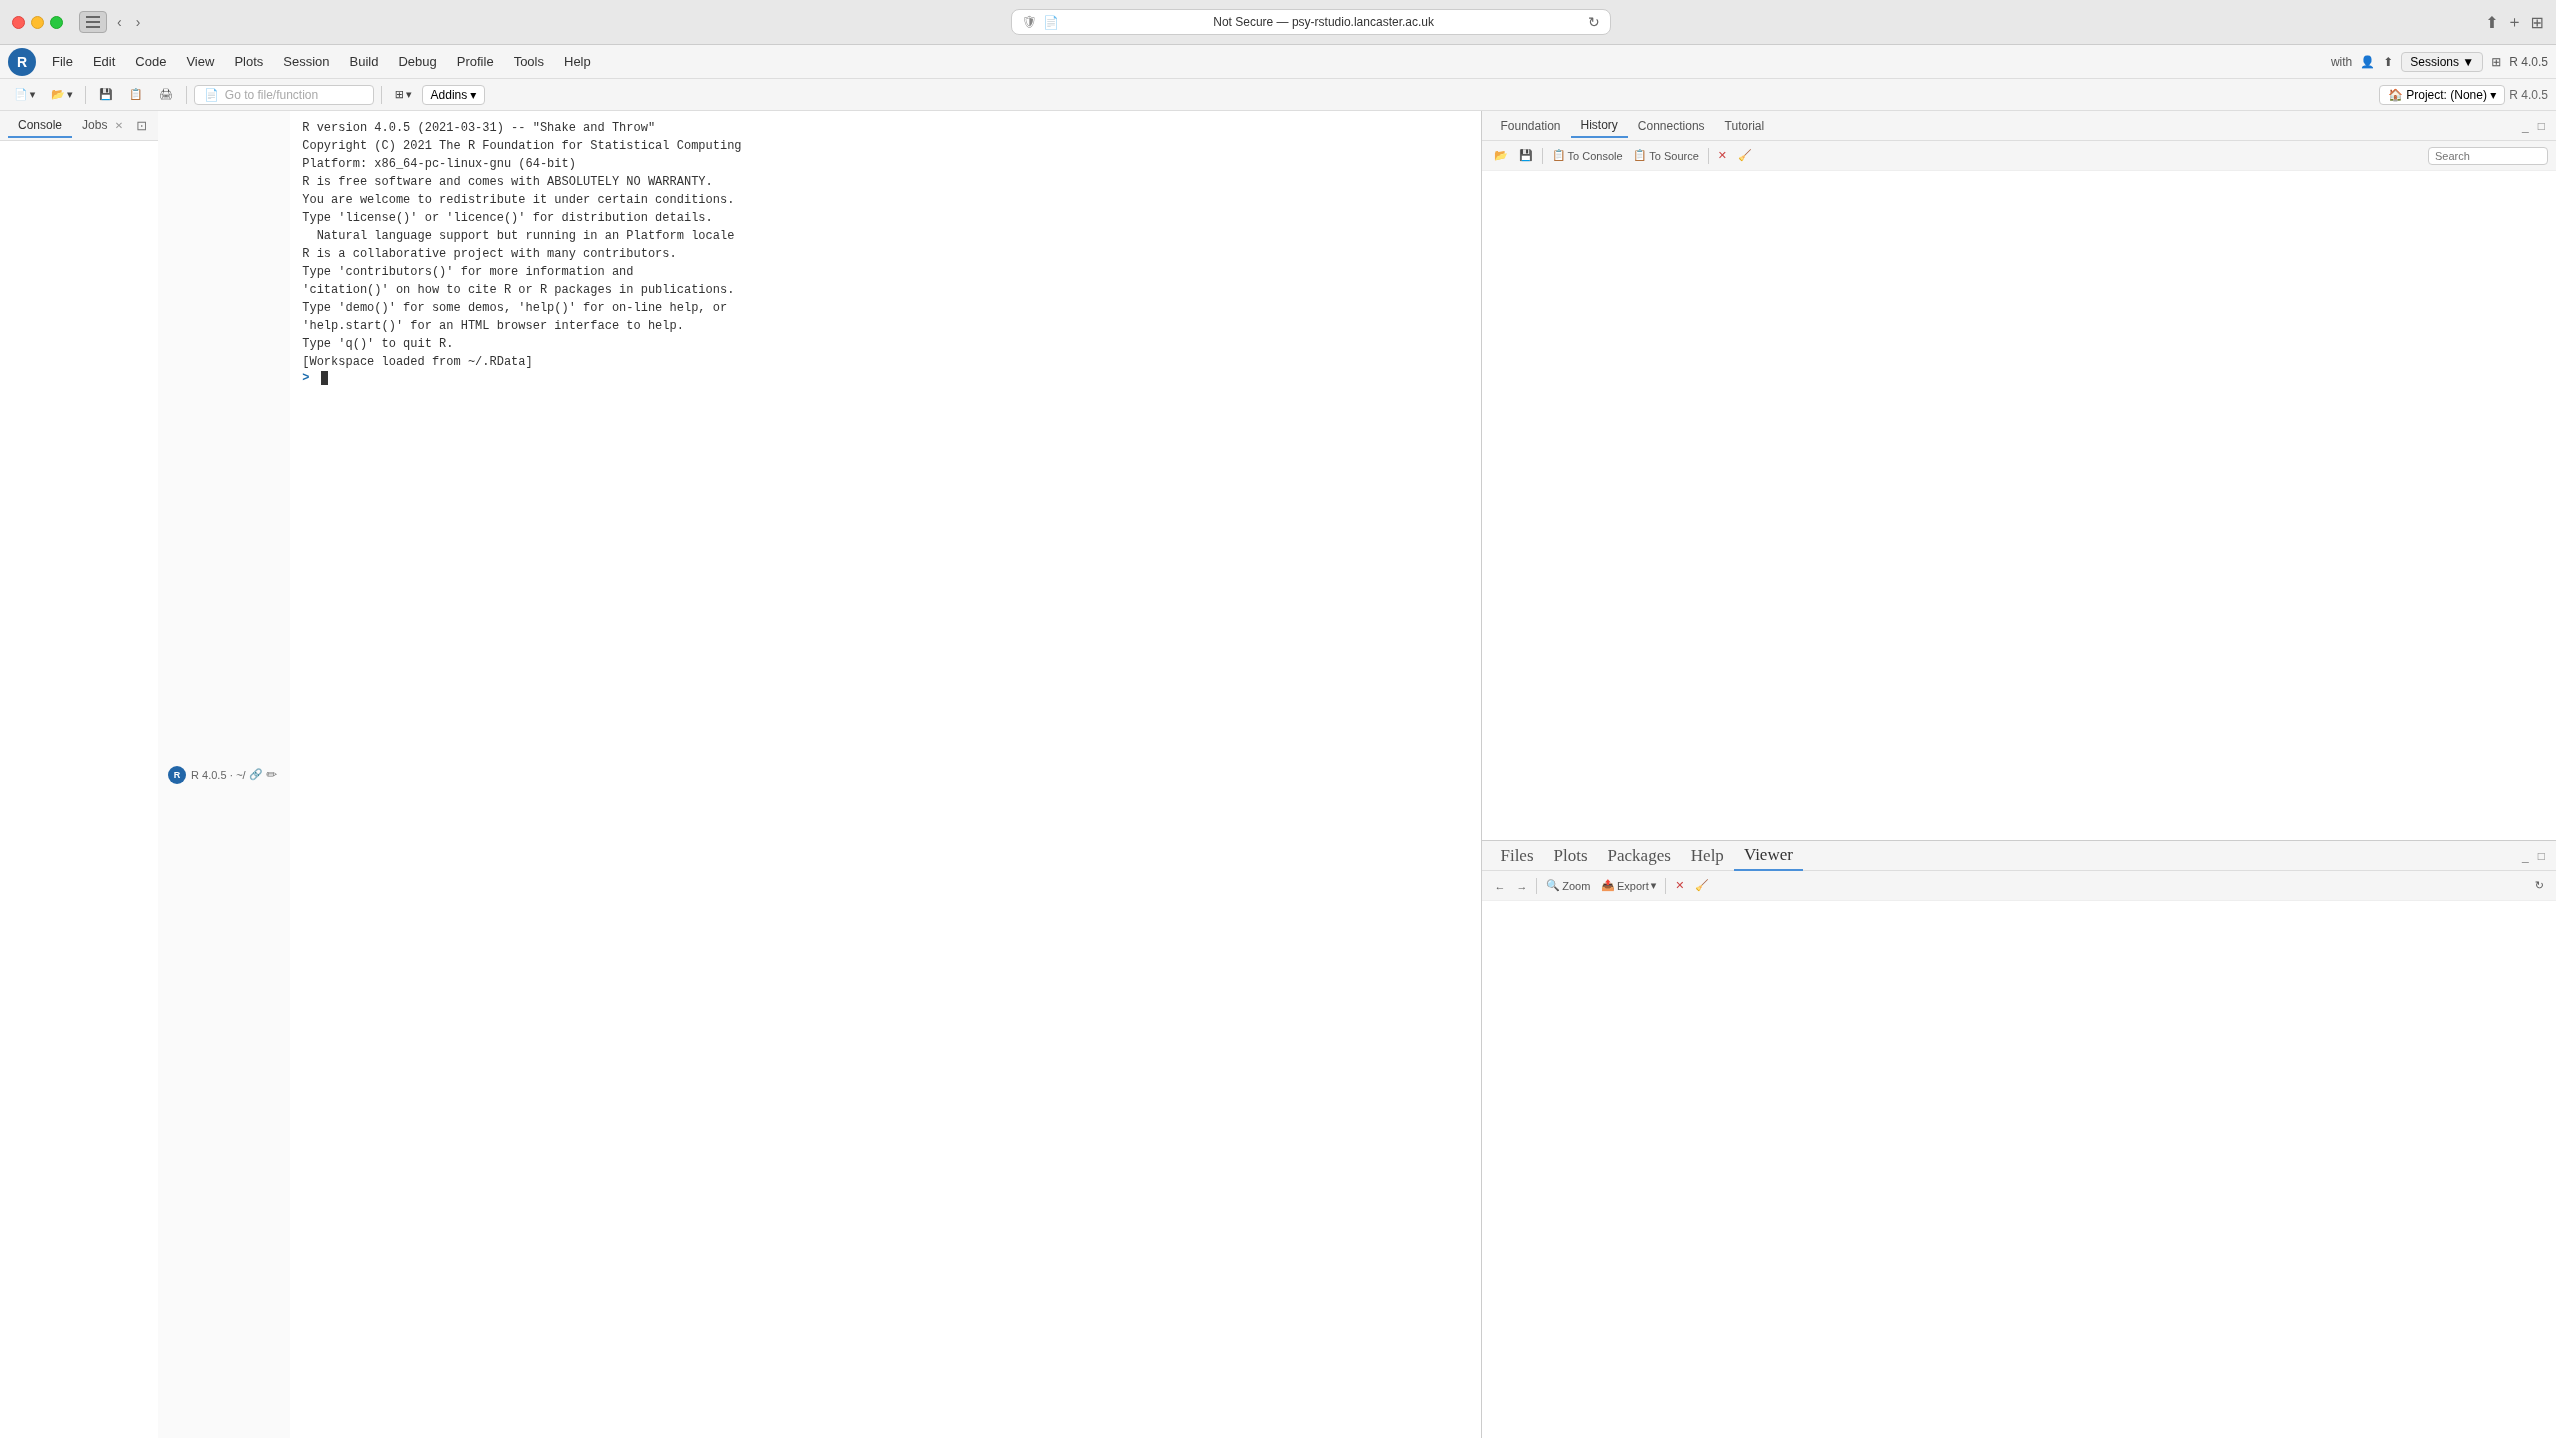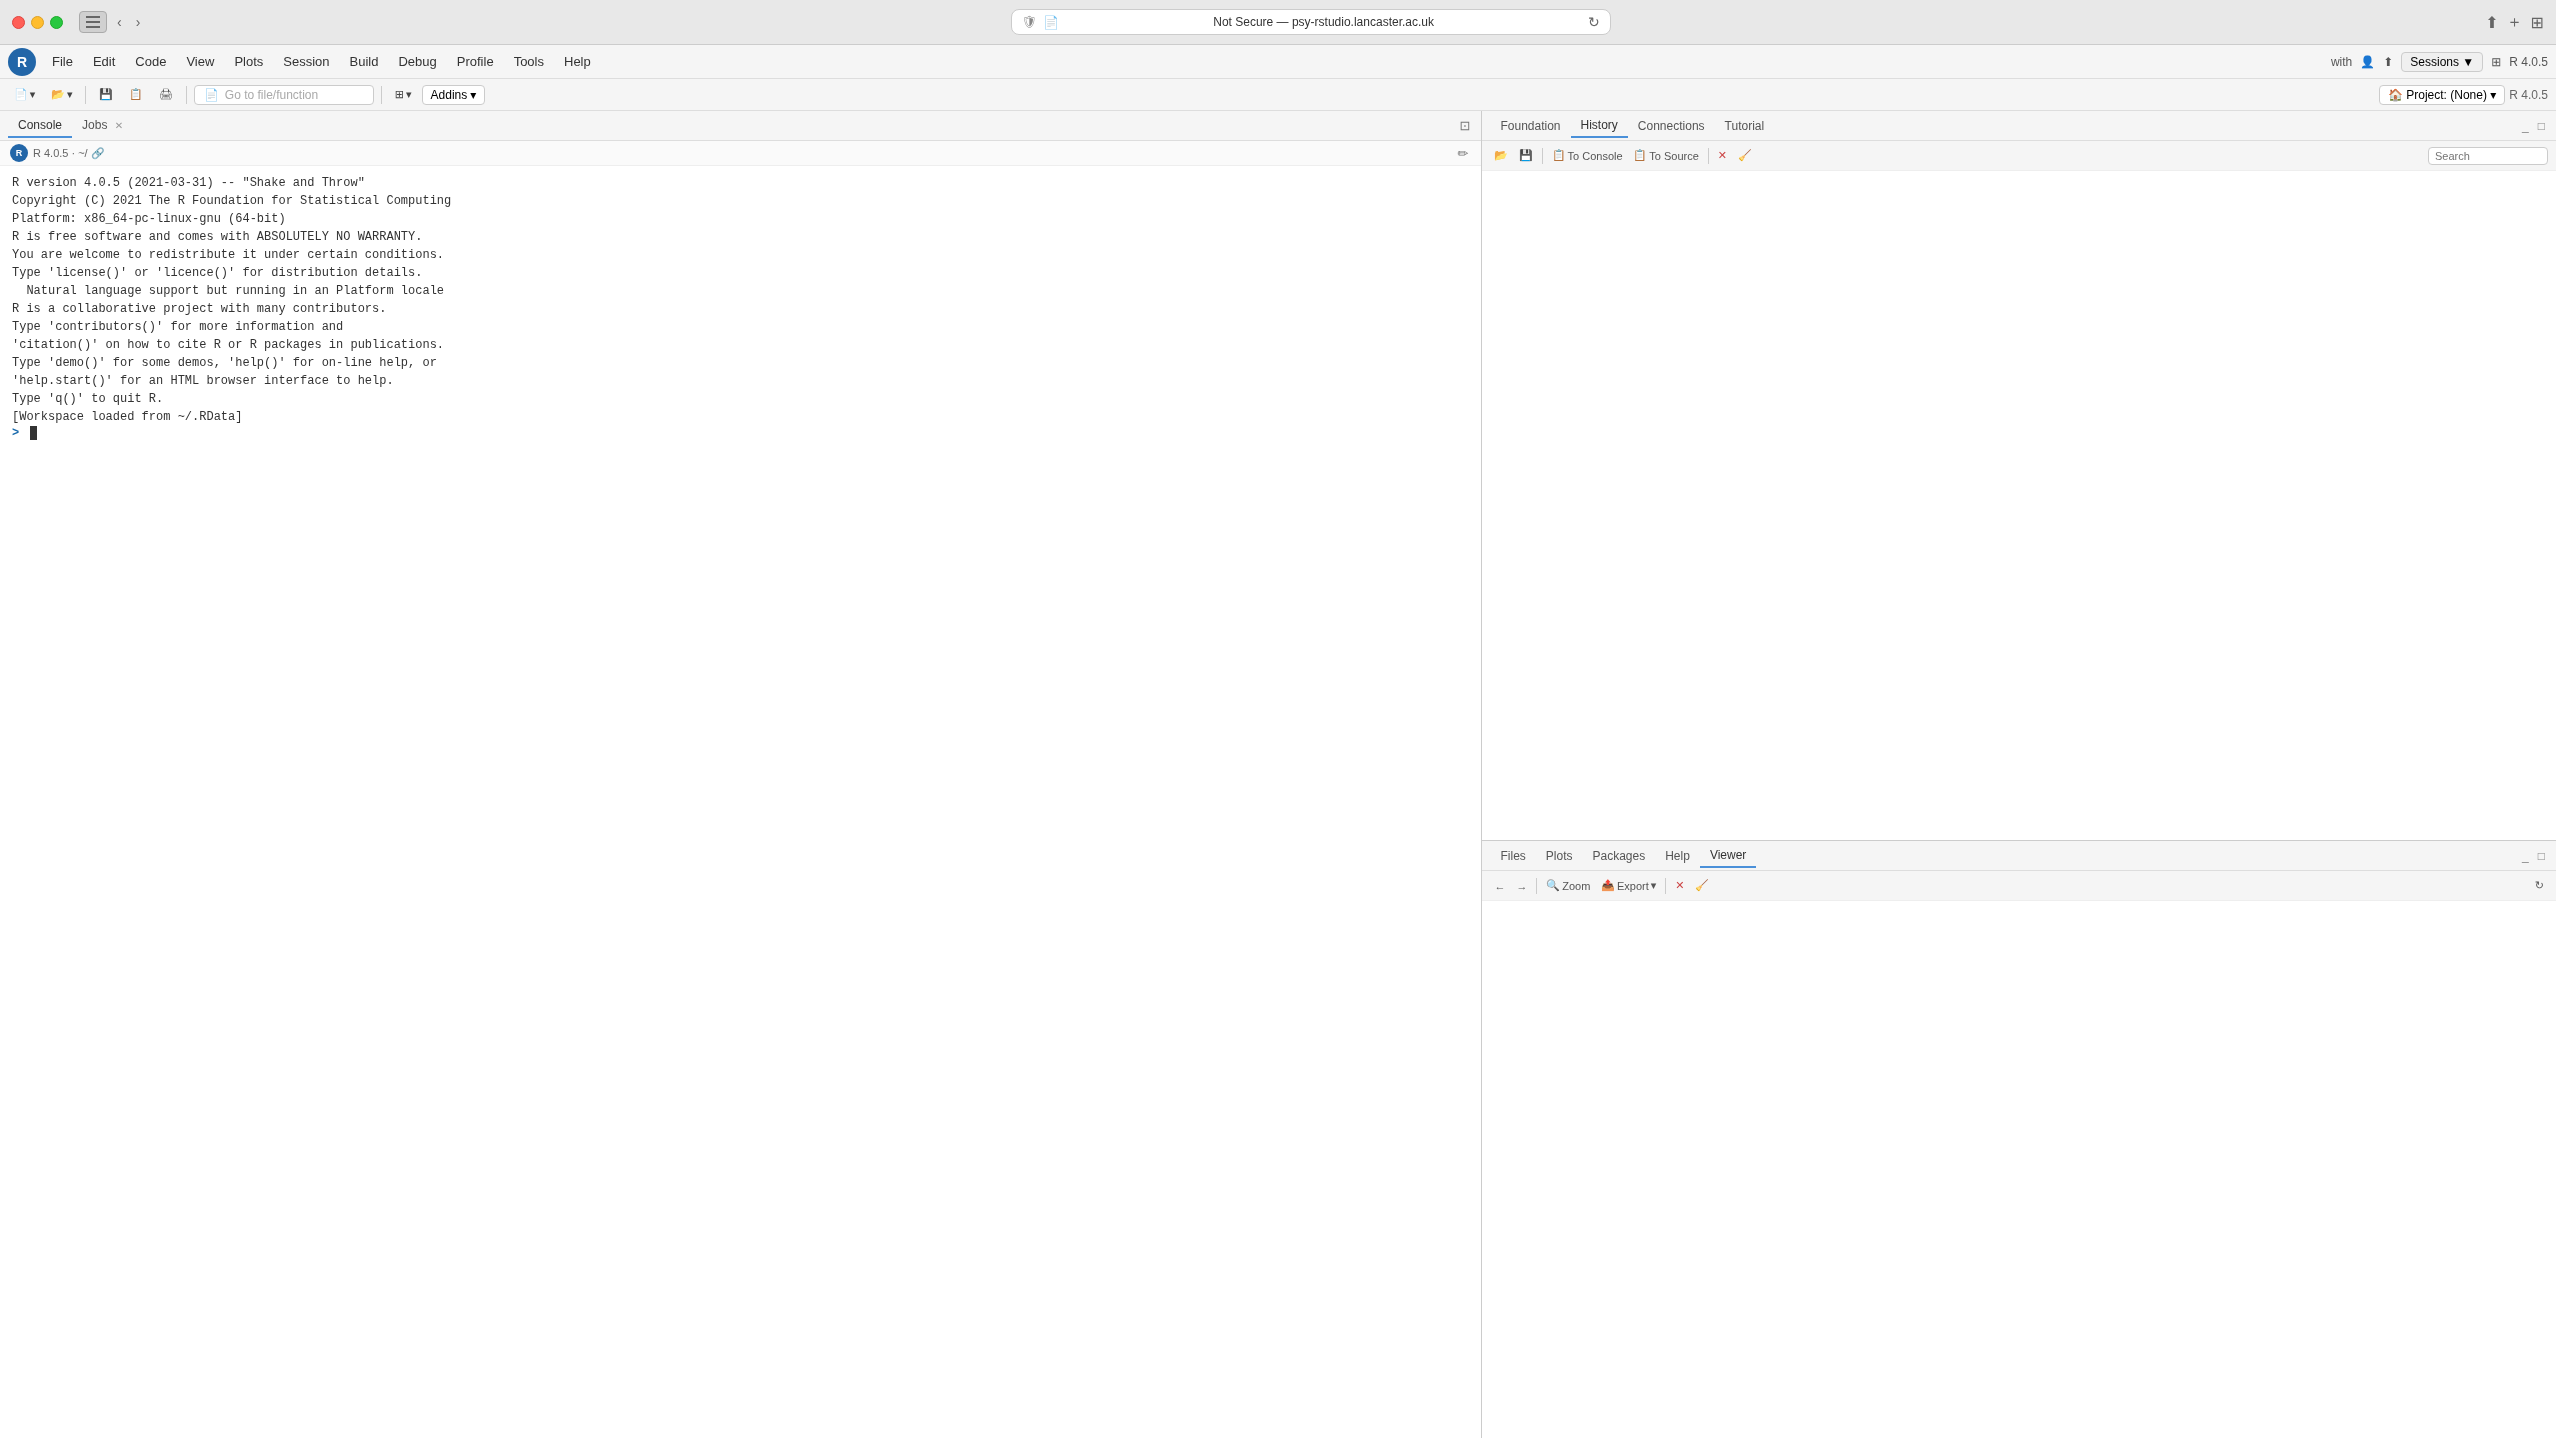--- a/index.html
+++ b/index.html
@@ -37,21 +37,21 @@
     .toolbar-btn { background: none; border: 1px solid transparent; border-radius: 3px; padding: 2px 5px; cursor: pointer; font-size: 11px; color: #444; display: flex; align-items: center; gap: 2px; }
     .toolbar-sep { width: 1px; height: 18px; background: #ccc; margin: 0 3px; }
     .goto-btn { display: flex; align-items: center; background: white; border: 1px solid #ccc; border-radius: 4px; padding: 2px 10px; gap: 5px; cursor: pointer; color: #888; font-size: 12px; width: 180px; }
     .addins-btn { background: white; border: 1px solid #ccc; border-radius: 4px; padding: 2px 8px; cursor: pointer; font-size: 12px; display: flex; align-items: center; gap: 3px; }
     .project-btn { background: white; border: 1px solid #ccc; border-radius: 4px; padding: 2px 8px; cursor: pointer; font-size: 12px; }
 
     
     .main-content { display: flex; flex: 1; overflow: hidden; }
 
     
-    .left-panel { flex: 0 0 58%; display: flex; flex-direction: column; border-right: 1px solid #ccc; background: white; }
+    .left-panel { flex: 0 0 58%; display: flex; border-right: 1px solid #ccc; background: white; }
     .panel-tabs { display: flex; align-items: center; border-bottom: 1px solid #ddd; background: #f5f5f5; padding: 0 8px; height: 30px; }
     .panel-tab { padding: 4px 10px; font-size: 12px; cursor: pointer; color: #555; border-bottom: 2px solid transparent; }
     .panel-tab.active { color: #333; border-bottom: 2px solid #4a90d9; font-weight: 500; }
     .tab-close { color: #999; margin-left: 4px; cursor: pointer; font-size: 10px; }
     .panel-controls { margin-left: auto; display: flex; gap: 4px; }
     .panel-ctrl-btn { background: none; border: none; cursor: pointer; color: #777; font-size: 13px; padding: 1px 3px; }
 
     .console-area { flex: 1; overflow-y: auto; padding: 8px 12px; font-family: 'Courier New', Courier, monospace; font-size: 12px; color: #333; background: white; }
     .console-line { line-height: 1.5; white-space: pre-wrap; }
     .console-prompt { color: #1a6bad; font-weight: bold; }
@@ -76,21 +76,21 @@
     
     .right-toolbar { display: flex; align-items: center; padding: 3px 8px; background: #f5f5f5; border-bottom: 1px solid #eee; gap: 3px; height: 30px; }
     .right-toolbar-btn { background: none; border: none; cursor: pointer; font-size: 11px; color: #555; padding: 1px 4px; display: flex; align-items: center; gap: 2px; border-radius: 3px; }
     .right-toolbar-sep { width: 1px; height: 16px; background: #ccc; margin: 0 2px; }
 
     .right-content { flex: 1; background: white; }
     .search-box { margin-left: auto; background: white; border: 1px solid #ccc; border-radius: 4px; padding: 2px 6px; font-size: 11px; width: 120px; }
 
     
     .bottom-right-tabs { display: flex; align-items: center; padding: 0 8px; height: 30px; background: #f5f5f5; border-bottom: 1px solid #ddd; }
-    .bottom-right-tab { padding: 4px 10px; font-size: 12px; cursor: pointer; color: #555; }
+    .bottom-right-tab { padding: 4px 10px; font-size: 17px; cursor: pointer; color: #555; font-family: Liberation Serif, serif; }
     .bottom-right-tab.active { color: #333; font-weight: 500; border-bottom: 2px solid #4a90d9; }
     .bottom-right-toolbar { display: flex; align-items: center; padding: 3px 8px; background: #f5f5f5; border-bottom: 1px solid #eee; gap: 3px; height: 30px; }
     .bottom-right-toolbar-btn { background: none; border: none; cursor: pointer; font-size: 11px; color: #555; padding: 1px 4px; display: flex; align-items: center; gap: 2px; border-radius: 3px; }
 
     
     .win-btn { background: none; border: none; cursor: pointer; color: #888; font-size: 12px; padding: 1px 3px; }
 
     .url-bar-wrap { flex: 1; display: flex; justify-content: center; }
   </style>
 </head>

